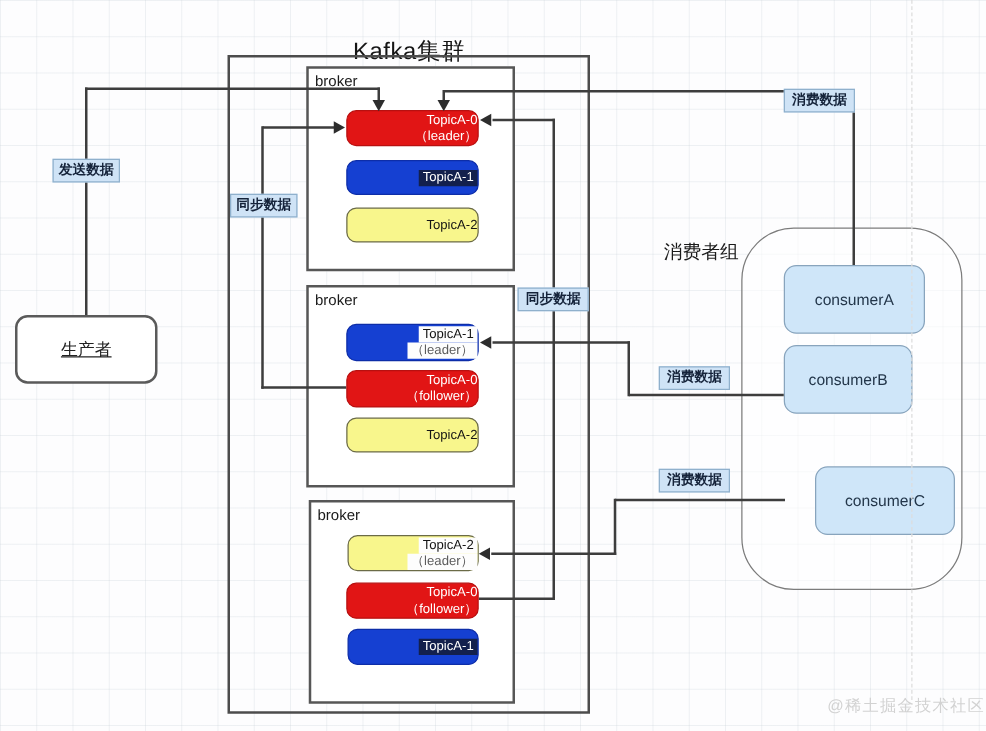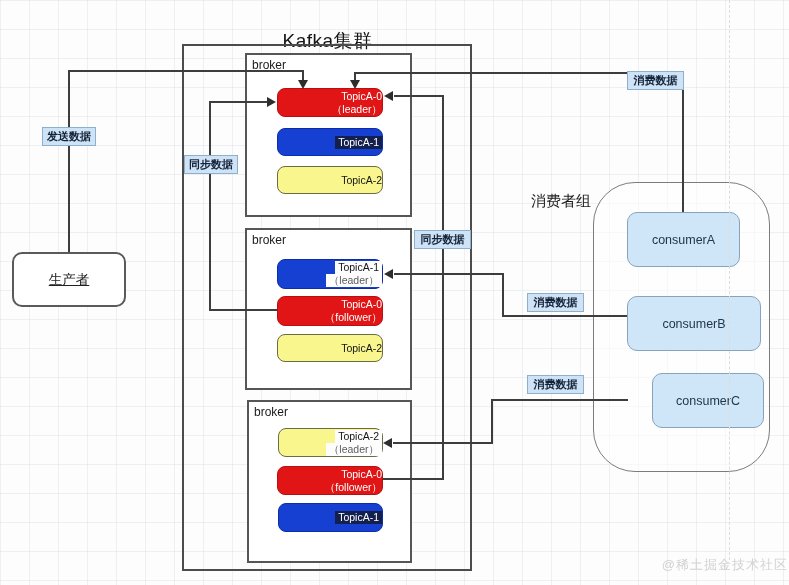--- a/index.html
+++ b/index.html
@@ -135,21 +135,21 @@
 
   <div class="abs producer-box" style="left:12px;top:252px;width:114px;height:55px;text-decoration:underline;">
     <span>生产者</span>
   </div>
 
   <div class="abs group-box" style="left:593px;top:182px;width:177px;height:290px;"></div>
   <div class="abs group-label" style="left:531px;top:192px;">消费者组</div>
   <div class="abs consumer" style="left:627px;top:212px;width:113px;height:55px;">
     <span>consumerA</span>
   </div>
-  <div class="abs consumer" style="left:627px;top:296px;width:134px;height:55px;">
+  <div class="abs consumer" style="left:627px;top:276px;width:103px;height:55px;">
     <span>consumerB</span>
   </div>
   <div class="abs consumer" style="left:652px;top:373px;width:112px;height:55px;">
     <span>consumerC</span>
   </div>
 
   <div class="abs chip" style="left:42px;top:127px;width:54px;">发送数据</div>
   <div class="abs chip" style="left:184px;top:155px;width:54px;">同步数据</div>
   <div class="abs chip" style="left:414px;top:230px;width:57px;">同步数据</div>
   <div class="abs chip" style="left:627px;top:71px;width:57px;">消费数据</div>

